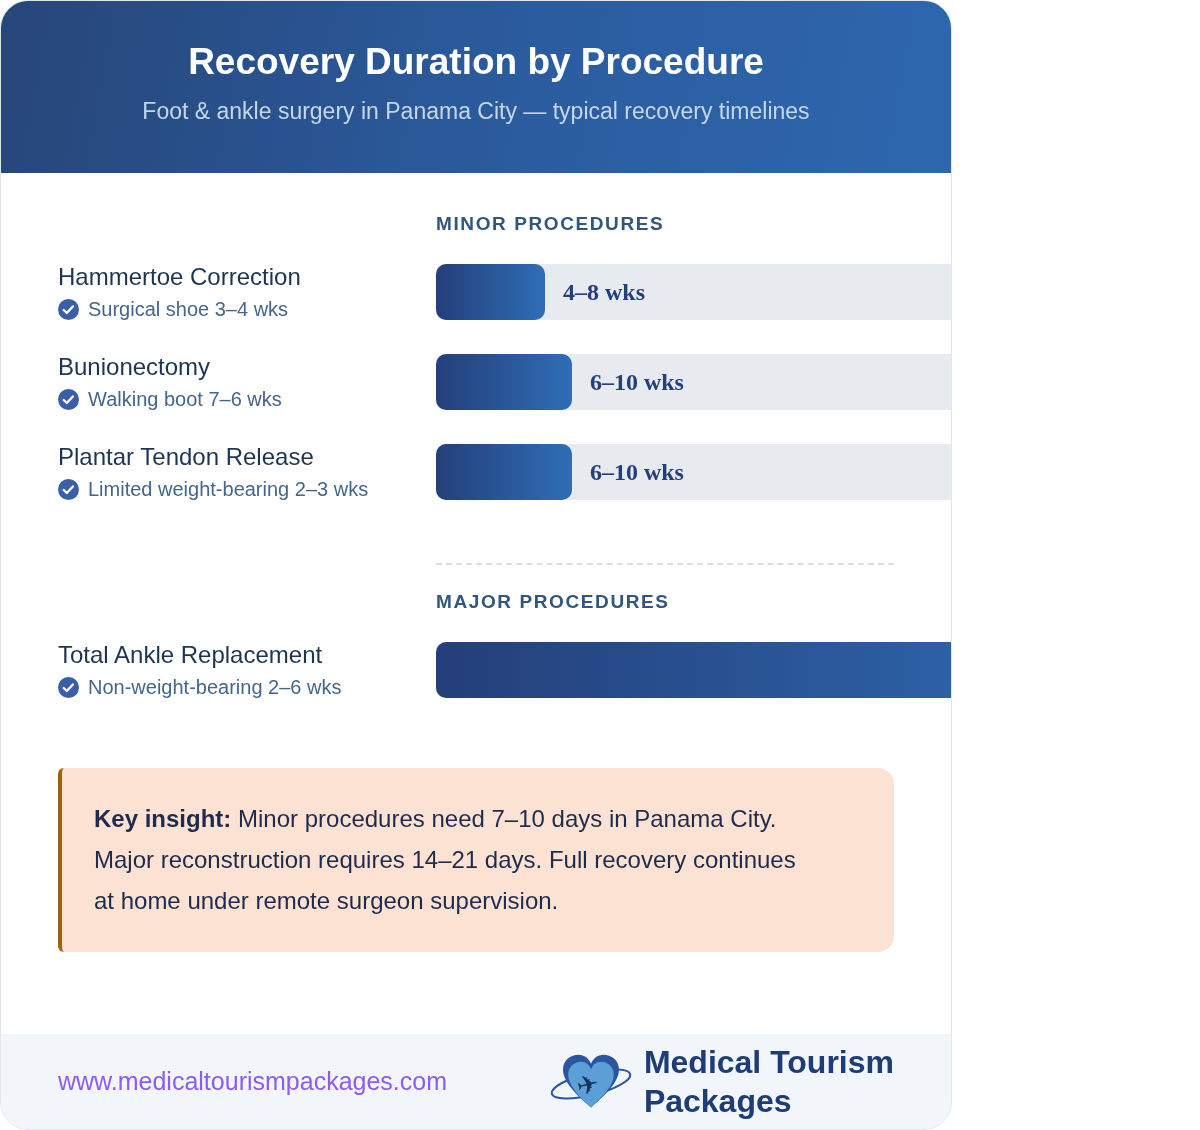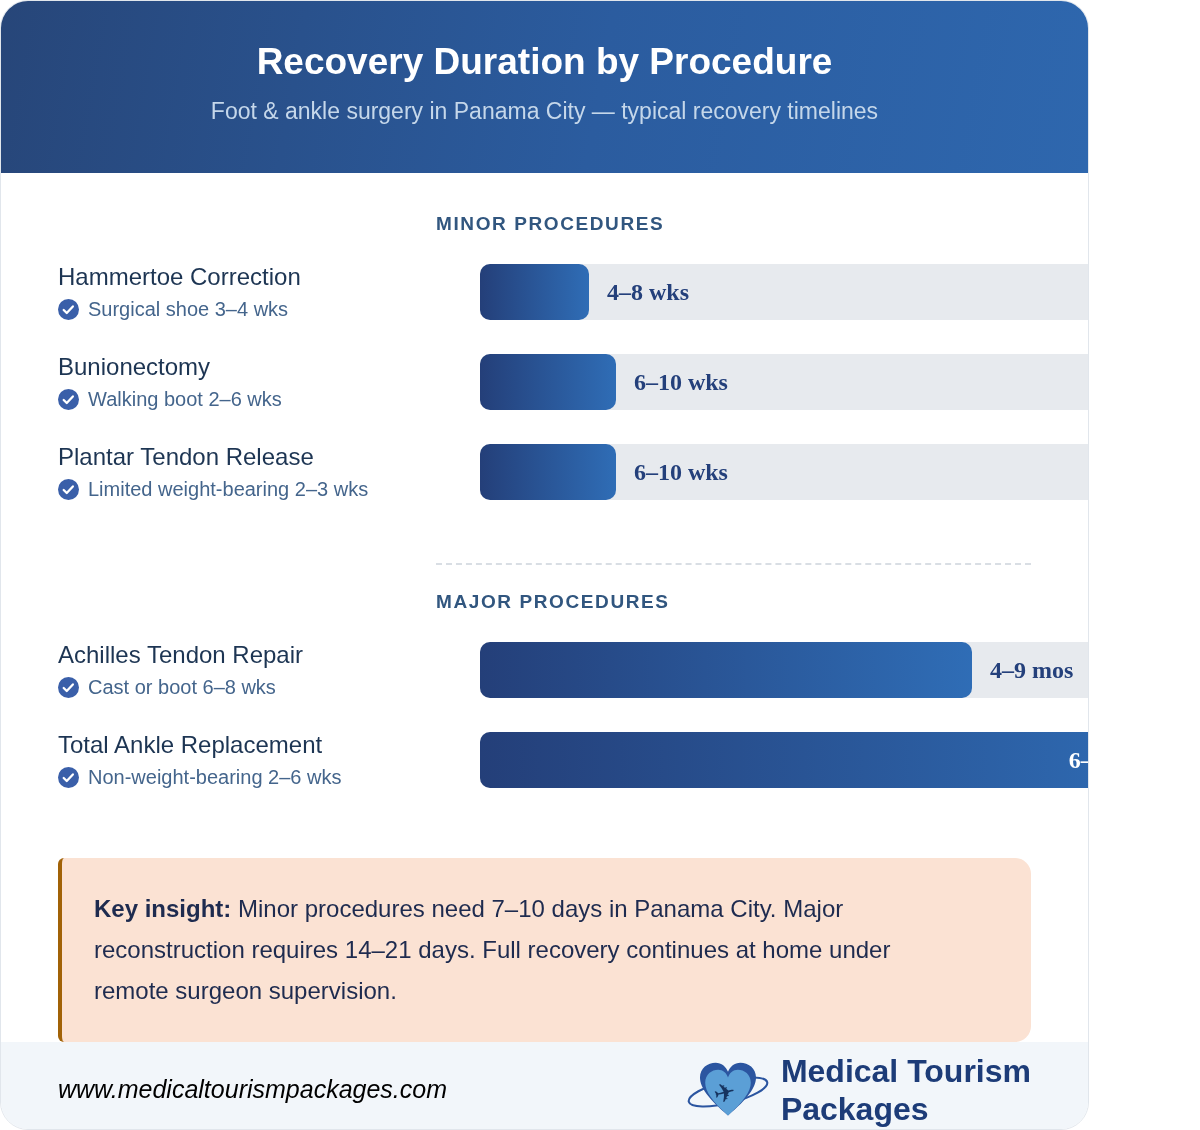--- a/index.html
+++ b/index.html
@@ -3,21 +3,21 @@
 <meta charset="utf-8">
 <style>
   * { box-sizing: border-box; }
   html,body { margin:0; padding:0; }
   body {
     width:1200px; height:1130px;
     background:#ffffff;
     font-family:"Liberation Sans", sans-serif;
   }
   .card {
-    width:1089px; height:1130px;
+    width:952px; height:1130px;
     border-radius:28px;
     overflow:hidden;
     background:#ffffff;
     border:1px solid #e1e6ec;
     display:flex; flex-direction:column;
   }
   
   .header {
     height:172px; flex-shrink:0;
     background:linear-gradient(100deg,#274679 0%, #2b5c9f 55%, #2e67ae 100%);
@@ -37,21 +37,20 @@
     font-size:19px; font-weight:bold; letter-spacing:1.6px;
     color:#31567f;
   }
   .section-label.major { margin-top:26px; }
   .rows { margin-top:28px; }
   .row {
     display:grid; grid-template-columns:378px 708px;
     align-items:center;
     margin:0 57px 34px 57px;
     height:56px;
-    gap:44px;
   }
   .proc-cell { padding-right:20px; }
   .proc-name { font-size:24px; color:#1d3553; }
   .proc-note {
     display:flex; align-items:center; gap:9px;
     margin-top:7px;
     font-size:20px; color:#44658c;
   }
   .check-icon { width:21px; height:21px; flex-shrink:0; }
   .track {
@@ -91,21 +90,21 @@
   }
   .insight .lead { font-weight:bold; }
   
   .footer {
     margin-top:auto;
     height:95px; flex-shrink:0;
     background:#f2f6fa;
     display:flex; align-items:center; justify-content:space-between;
     padding:0 57px;
   }
-  .site-url { font-size:25px; color:#000000;font-style:italic; }
+  .site-url { font-size:25px; color:#8b5cf6; }
   .brand { display:flex; align-items:center; gap:10px; }
   .brand-logo { width:86px; height:76px; }
   .brand-text {
     font-size:32px; font-weight:bold; color:#1d3c78;
     text-align:left; line-height:1.2;
   }
 </style>
 </head>
 <body>
 
@@ -138,21 +137,21 @@
     </div>
 
     <div class="row">
       <div class="proc-cell">
         <div class="proc-name">Bunionectomy</div>
         <div class="proc-note">
           <svg class="check-icon" viewBox="0 0 24 24">
               <circle cx="12" cy="12" r="12" fill="#3a5fa9"></circle>
               <path d="M6.5 12.5l3.5 3.5 7-7.5" stroke="#fff" stroke-width="2.6" fill="none" stroke-linecap="round" stroke-linejoin="round"></path>
             </svg>
-          <span>Walking boot 2–6 wks</span>
+          <span>Walking boot 7–6 wks</span>
         </div>
       </div>
       <div class="track">
         <div class="fill" style="width: 19.2%;"></div>
         <span class="bar-value">6–10 wks</span>
       </div>
     </div>
 
     <div class="row">
       <div class="proc-cell">
@@ -172,36 +171,20 @@
     </div>
 
   </div>
 
   <div class="divider"></div>
 
   <div class="section-label major">MAJOR PROCEDURES</div>
 
   <div class="rows">
 
-    <div class="row">
-      <div class="proc-cell">
-        <div class="proc-name">Achilles Tendon Repair</div>
-        <div class="proc-note">
-          <svg class="check-icon" viewBox="0 0 24 24">
-              <circle cx="12" cy="12" r="12" fill="#3a5fa9"></circle>
-              <path d="M6.5 12.5l3.5 3.5 7-7.5" stroke="#fff" stroke-width="2.6" fill="none" stroke-linecap="round" stroke-linejoin="round"></path>
-            </svg>
-          <span>Cast or boot 6–8 wks</span>
-        </div>
-      </div>
-      <div class="track">
-        <div class="fill" style="width: 69.5%;"></div>
-        <span class="bar-value">4–9 mos</span>
-      </div>
-    </div>
 
     <div class="row">
       <div class="proc-cell">
         <div class="proc-name">Total Ankle Replacement</div>
         <div class="proc-note">
           <svg class="check-icon" viewBox="0 0 24 24">
               <circle cx="12" cy="12" r="12" fill="#3a5fa9"></circle>
               <path d="M6.5 12.5l3.5 3.5 7-7.5" stroke="#fff" stroke-width="2.6" fill="none" stroke-linecap="round" stroke-linejoin="round"></path>
             </svg>
           <span>Non-weight-bearing 2–6 wks</span>

